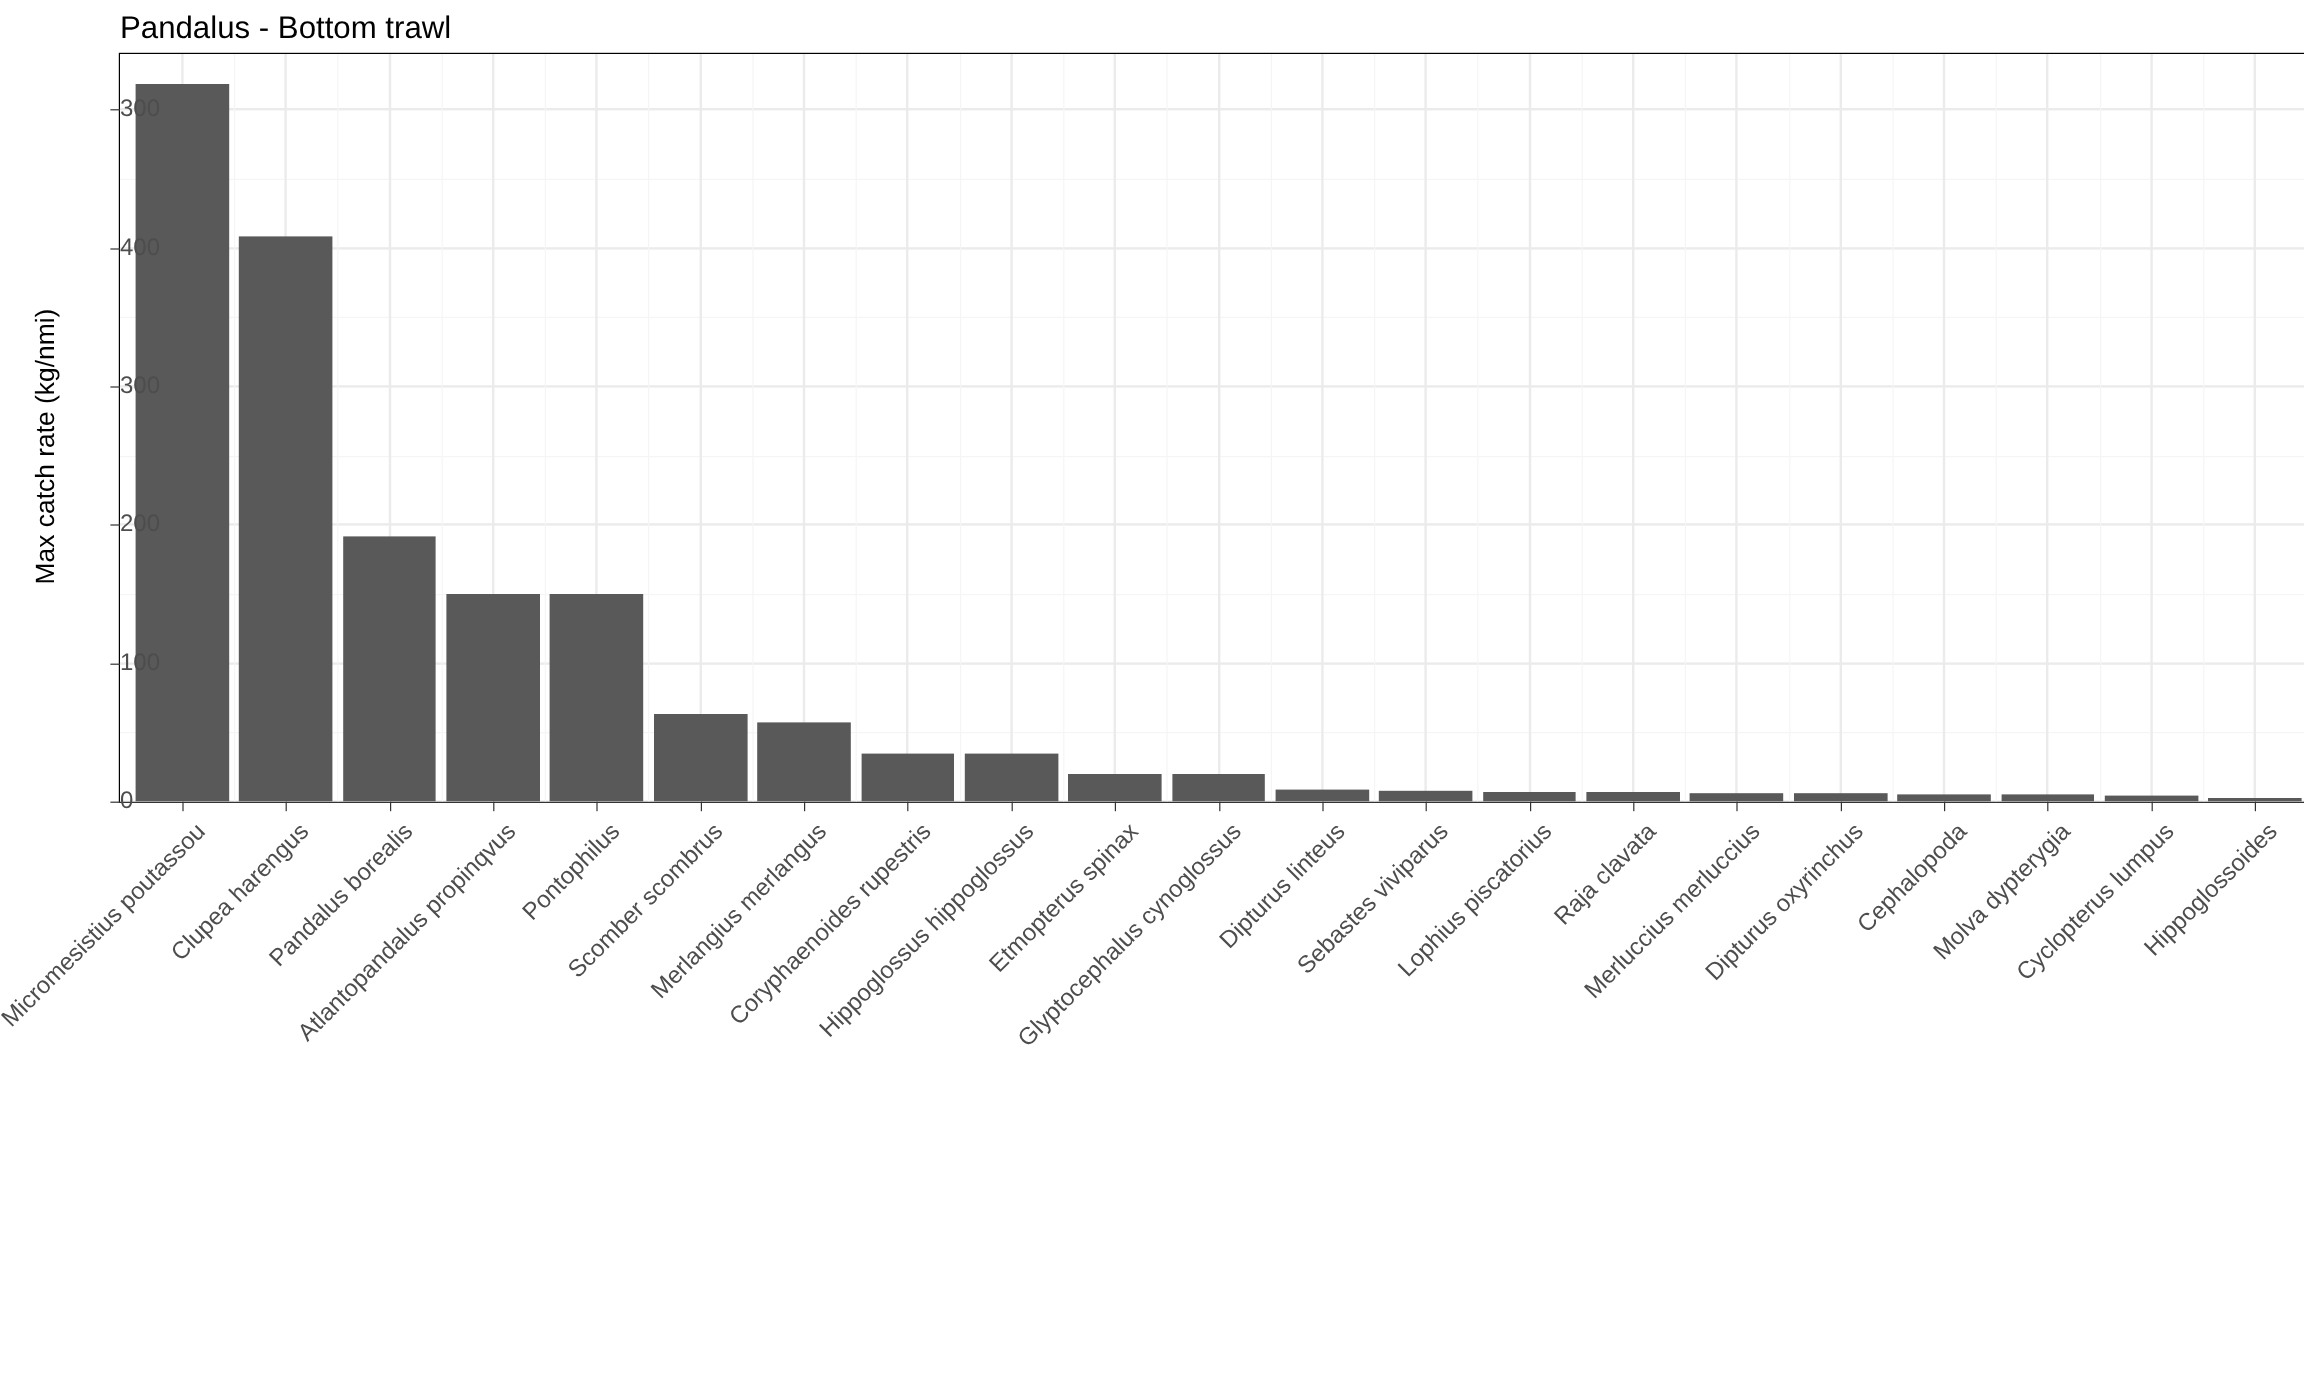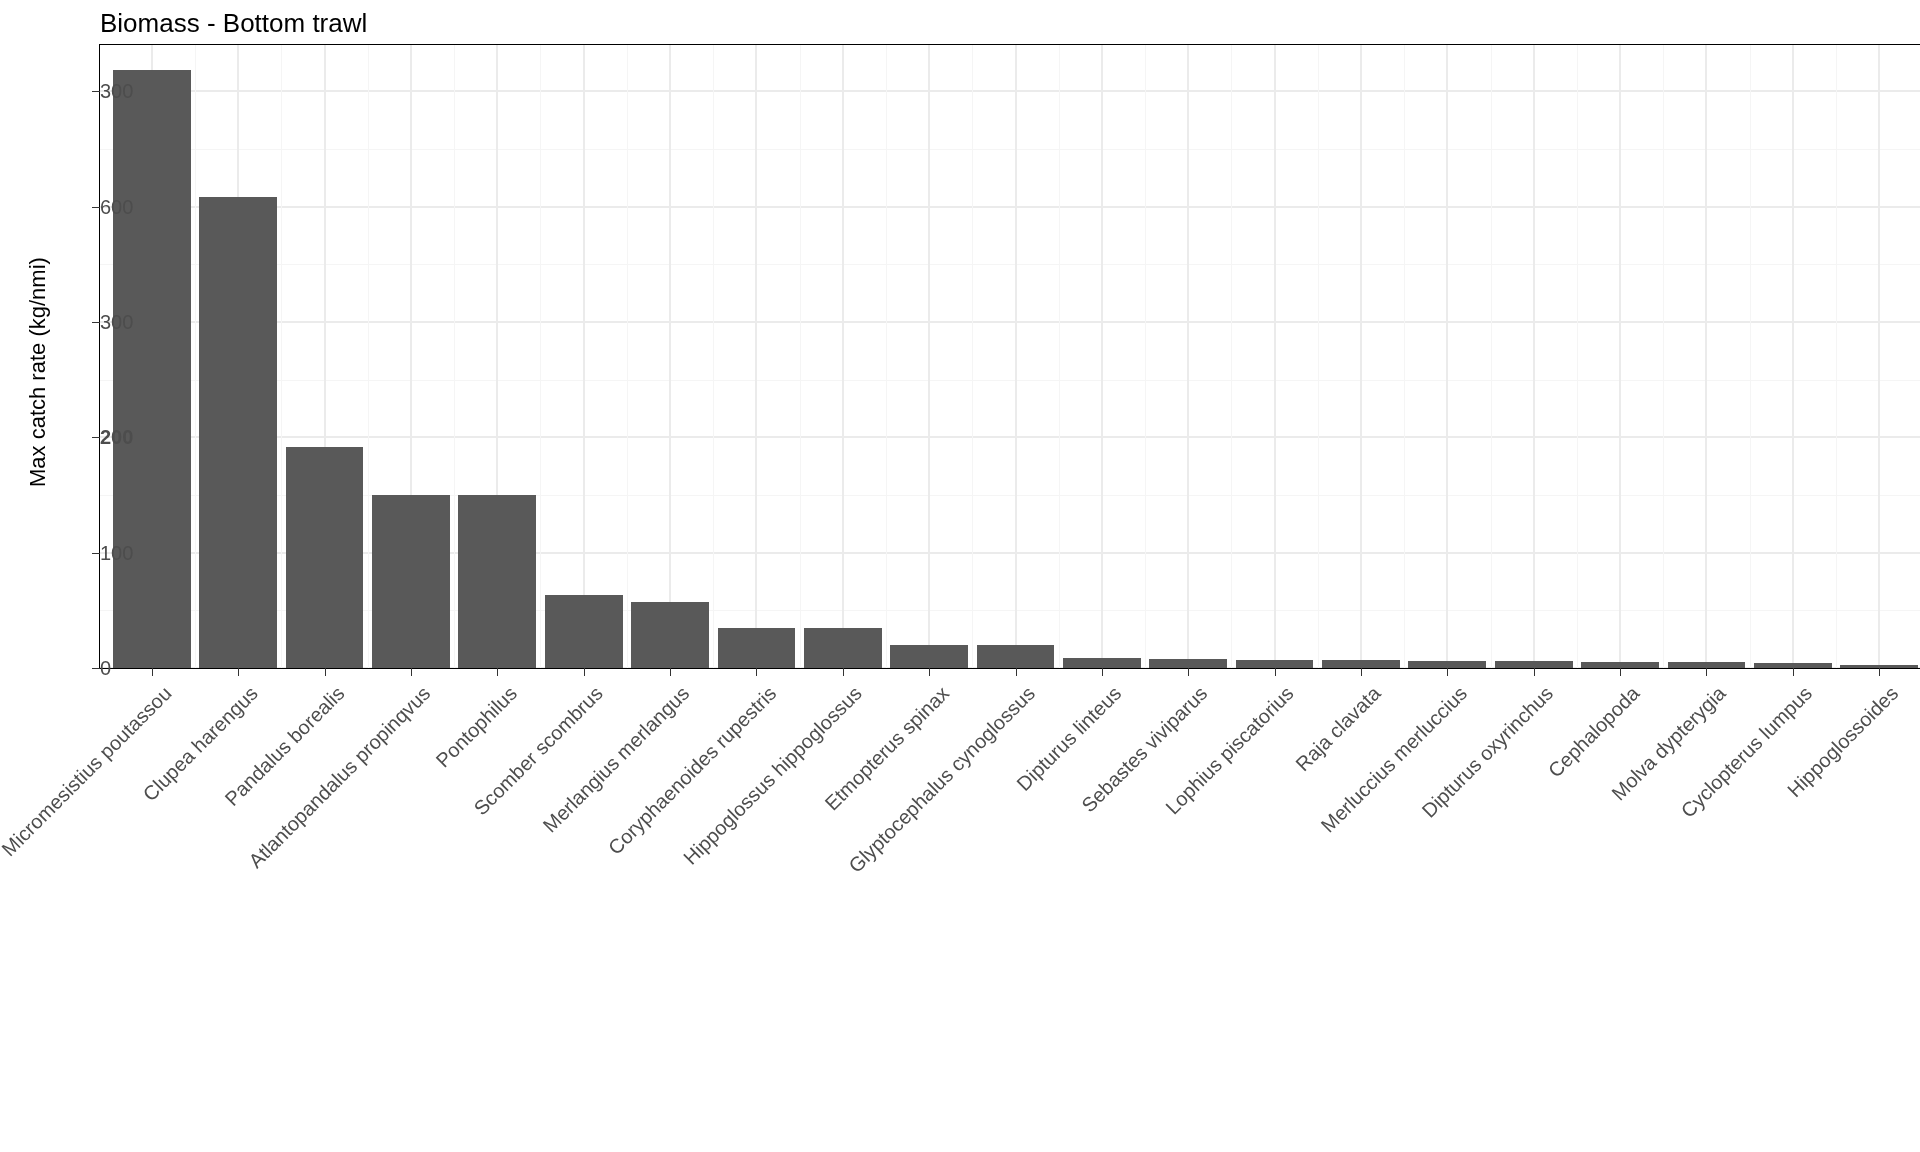--- a/index.html
+++ b/index.html
@@ -83,21 +83,21 @@
     font-size: 20px;
     color: #4d4d4d;
     white-space: nowrap;
     text-align: right;
   }
 </style>
 </head>
 <body>
 
 <div class="chart-container">
-  <div class="chart-title">Biomass - Bottom trawl</div>
+  <div class="chart-title">Pandalus - Bottom trawl</div>
 
   <div class="plot-panel" id="plot-panel" style="left: 100px; top: 45px; width: 1831px; height: 623px;">
       <div class="gridline-h major" style="top: 622px;"></div>
       <div class="gridline-h minor" style="top: 565.315px;"></div>
       <div class="gridline-h major" style="top: 506.63px;"></div>
       <div class="gridline-h minor" style="top: 449.944px;"></div>
       <div class="gridline-h major" style="top: 391.259px;"></div>
       <div class="gridline-h minor" style="top: 334.574px;"></div>
       <div class="gridline-h major" style="top: 275.889px;"></div>
       <div class="gridline-h minor" style="top: 219.204px;"></div>
@@ -167,25 +167,25 @@
       <div class="bar" style="left: 1653.95px; width: 77.7311px; height: 4.61481px; background: rgb(89, 89, 89);"></div>
       <div class="bar" style="left: 1740.31px; width: 77.7311px; height: 3.46111px; background: rgb(89, 89, 89);"></div>
     </div>
 
   <div class="y-axis-title" id="y-axis-title" style="left: 25px; top: 486.5px;">Max catch rate (kg/nmi)</div>
 <div class="y-tick" style="left: 92px; top: 668px;"></div>
     <div class="y-tick-label" style="left: 100px; top: 668px;">0</div>
     <div class="y-tick" style="left: 92px; top: 552.63px;"></div>
     <div class="y-tick-label" style="left: 100px; top: 552.63px;">100</div>
     <div class="y-tick" style="left: 92px; top: 437.259px;"></div>
-    <div class="y-tick-label" style="left: 100px; top: 437.259px; font-weight: bold;">200</div>
+    <div class="y-tick-label" style="left: 100px; top: 437.259px;">200</div>
     <div class="y-tick" style="left: 92px; top: 321.889px;"></div>
     <div class="y-tick-label" style="left: 100px; top: 321.889px;">300</div>
     <div class="y-tick" style="left: 92px; top: 206.519px;"></div>
-    <div class="y-tick-label" style="left: 100px; top: 206.519px;">600</div>
+    <div class="y-tick-label" style="left: 100px; top: 206.519px;">400</div>
     <div class="y-tick" style="left: 92px; top: 91.1481px;"></div>
     <div class="y-tick-label" style="left: 100px; top: 91.1481px;">300</div>
     <div class="x-tick" style="left: 151.821px; top: 668px;"></div>
     <div class="x-tick-label" style="position: absolute; right: 1760.18px; top: 682px;">Micromesistius poutassou</div>
     <div class="x-tick" style="left: 238.189px; top: 668px;"></div>
     <div class="x-tick-label" style="position: absolute; right: 1673.81px; top: 682px;">Clupea harengus</div>
     <div class="x-tick" style="left: 324.557px; top: 668px;"></div>
     <div class="x-tick-label" style="position: absolute; right: 1587.44px; top: 682px;">Pandalus borealis</div>
     <div class="x-tick" style="left: 410.925px; top: 668px;"></div>
     <div class="x-tick-label" style="position: absolute; right: 1501.08px; top: 682px;">Atlantopandalus propinqvus</div>

